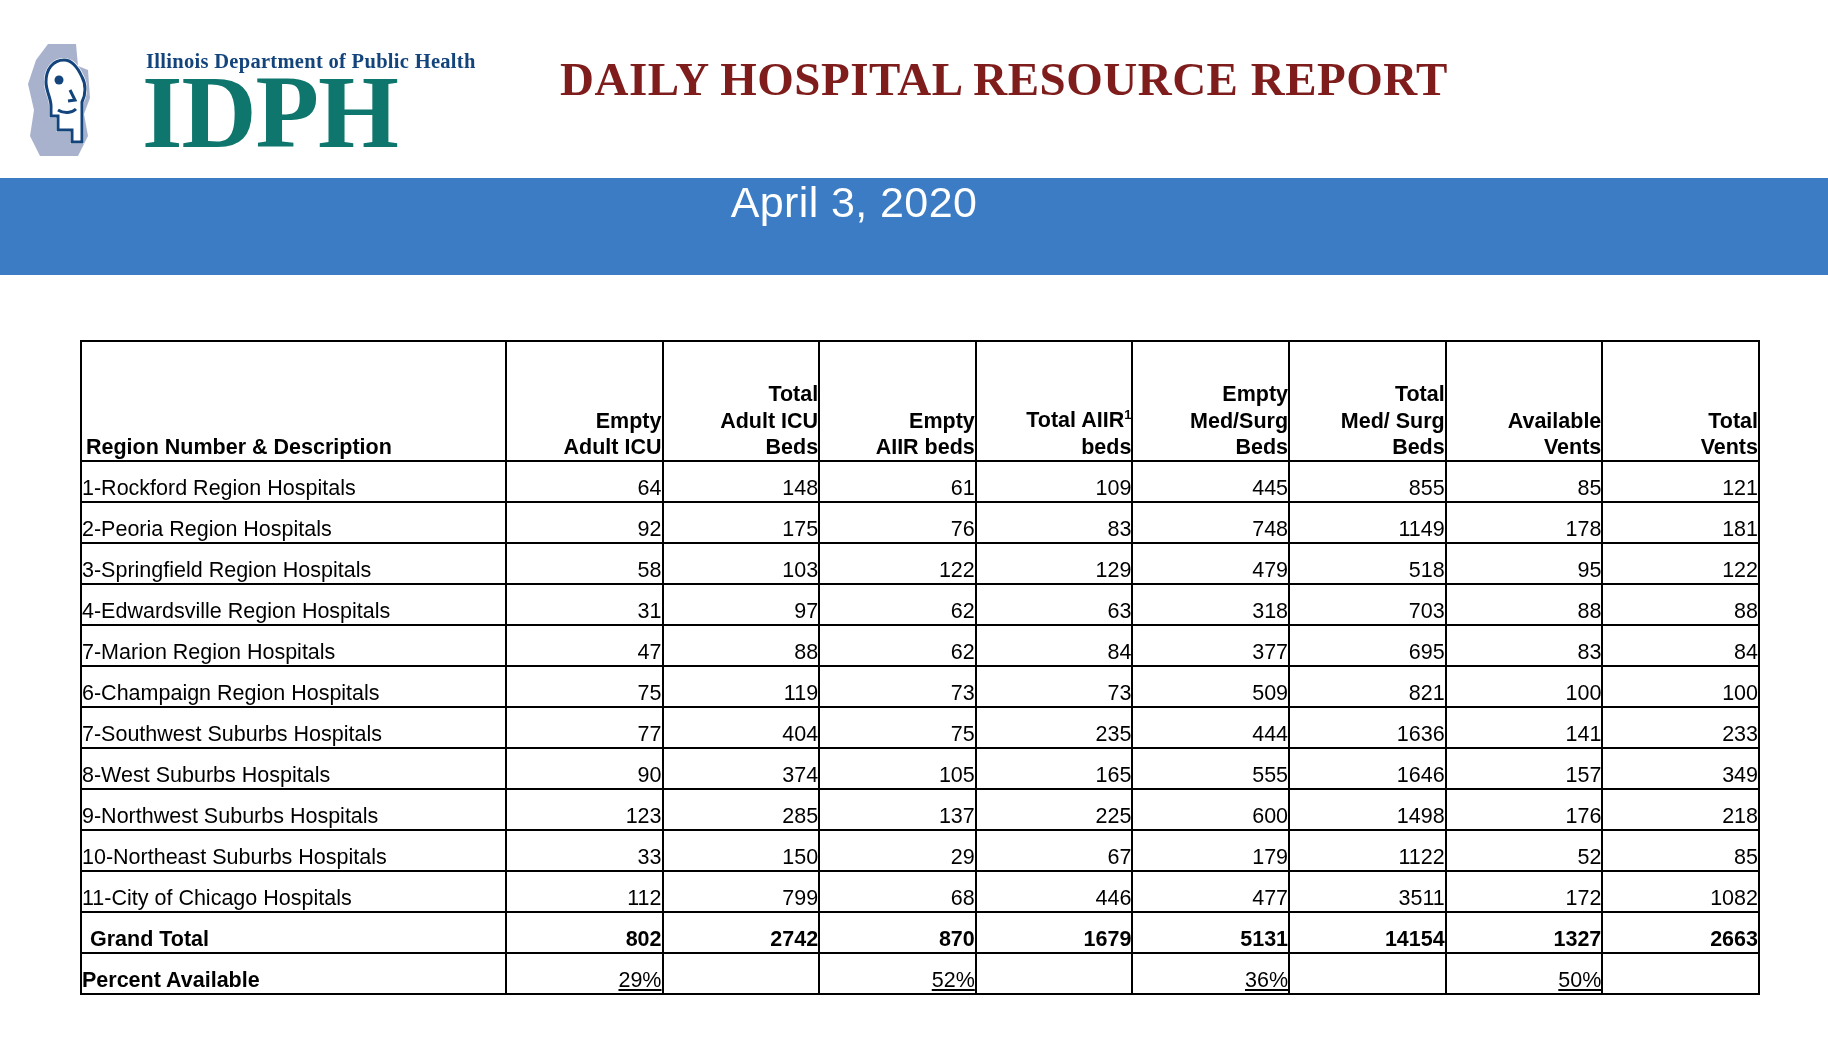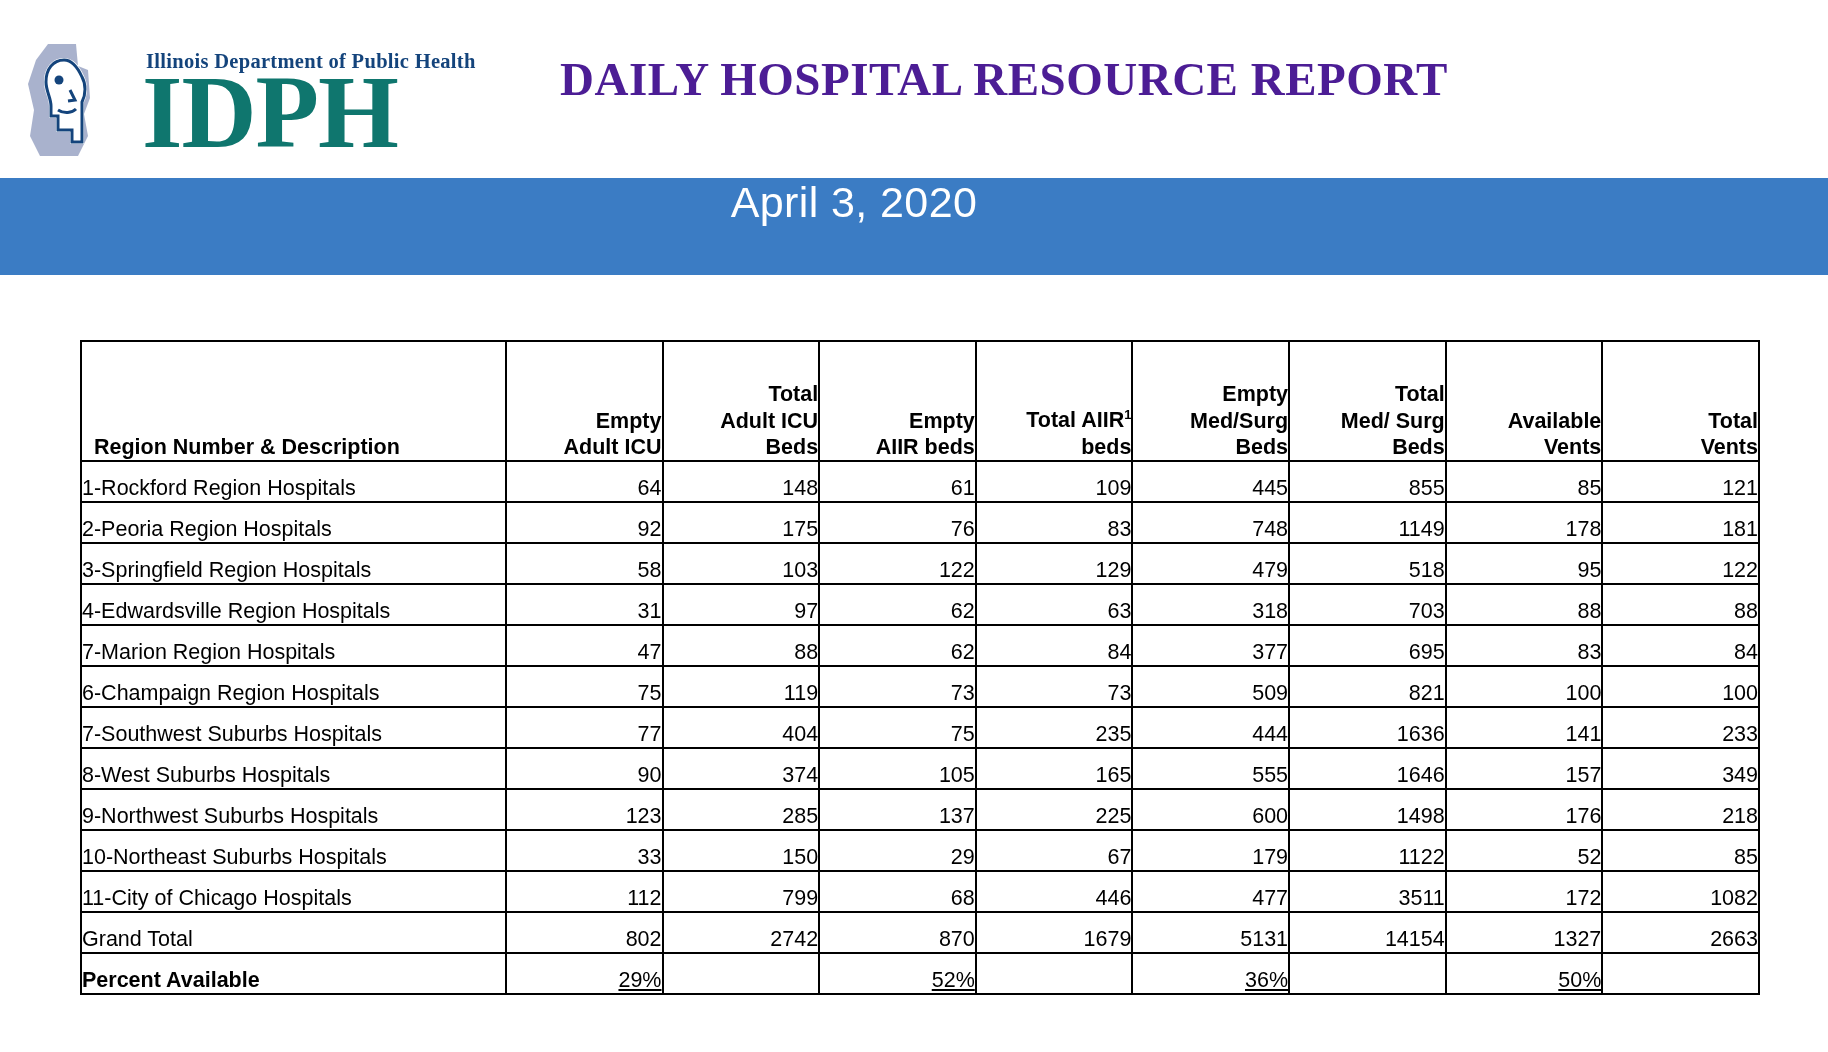--- a/index.html
+++ b/index.html
@@ -74,21 +74,21 @@
     position: absolute;
     left: 0;
     right: 0;
     top: 52px;
     text-align: center;
     padding-left: 180px;
     font-family: "Liberation Serif", serif;
     font-size: 47px;
     font-weight: bold;
     letter-spacing: 0.5px;
-    color: #4c1d95;
+    color: #7f1d1d;
     white-space: nowrap;
   }
 
   
   .date-band {
     position: absolute;
     left: 0;
     top: 178px;
     width: 1828px;
     height: 97px;
@@ -133,21 +133,21 @@
     font-weight: bold;
     text-align: right;
     padding: 6px 8px 7px 8px;
     line-height: 1.22;
     height: 118px;
     vertical-align: bottom;
   }
 
   thead th.col-region {
     text-align: left;
-    padding-left: 12px;
+    padding-left: 4px;
   }
 
   tbody td {
     height: 39px;
     padding: 2px 10px 4px 10px;
   }
 
   td.region {
     text-align: left;
     font-weight: normal;
@@ -155,21 +155,22 @@
   }
 
   td.num {
     text-align: right;
     font-weight: normal;
     padding-right: 12px;
   }
 
   tr.total td.region,
   tr.total td.num {
-    font-weight: normal;
+    font-weight: bold;
+    padding-left: 8px;
   }
 
   tr.percent td.region {
     font-weight: bold;
   }
   tr.percent td.num {
     font-weight: normal;
     text-decoration: underline;
   }
 

